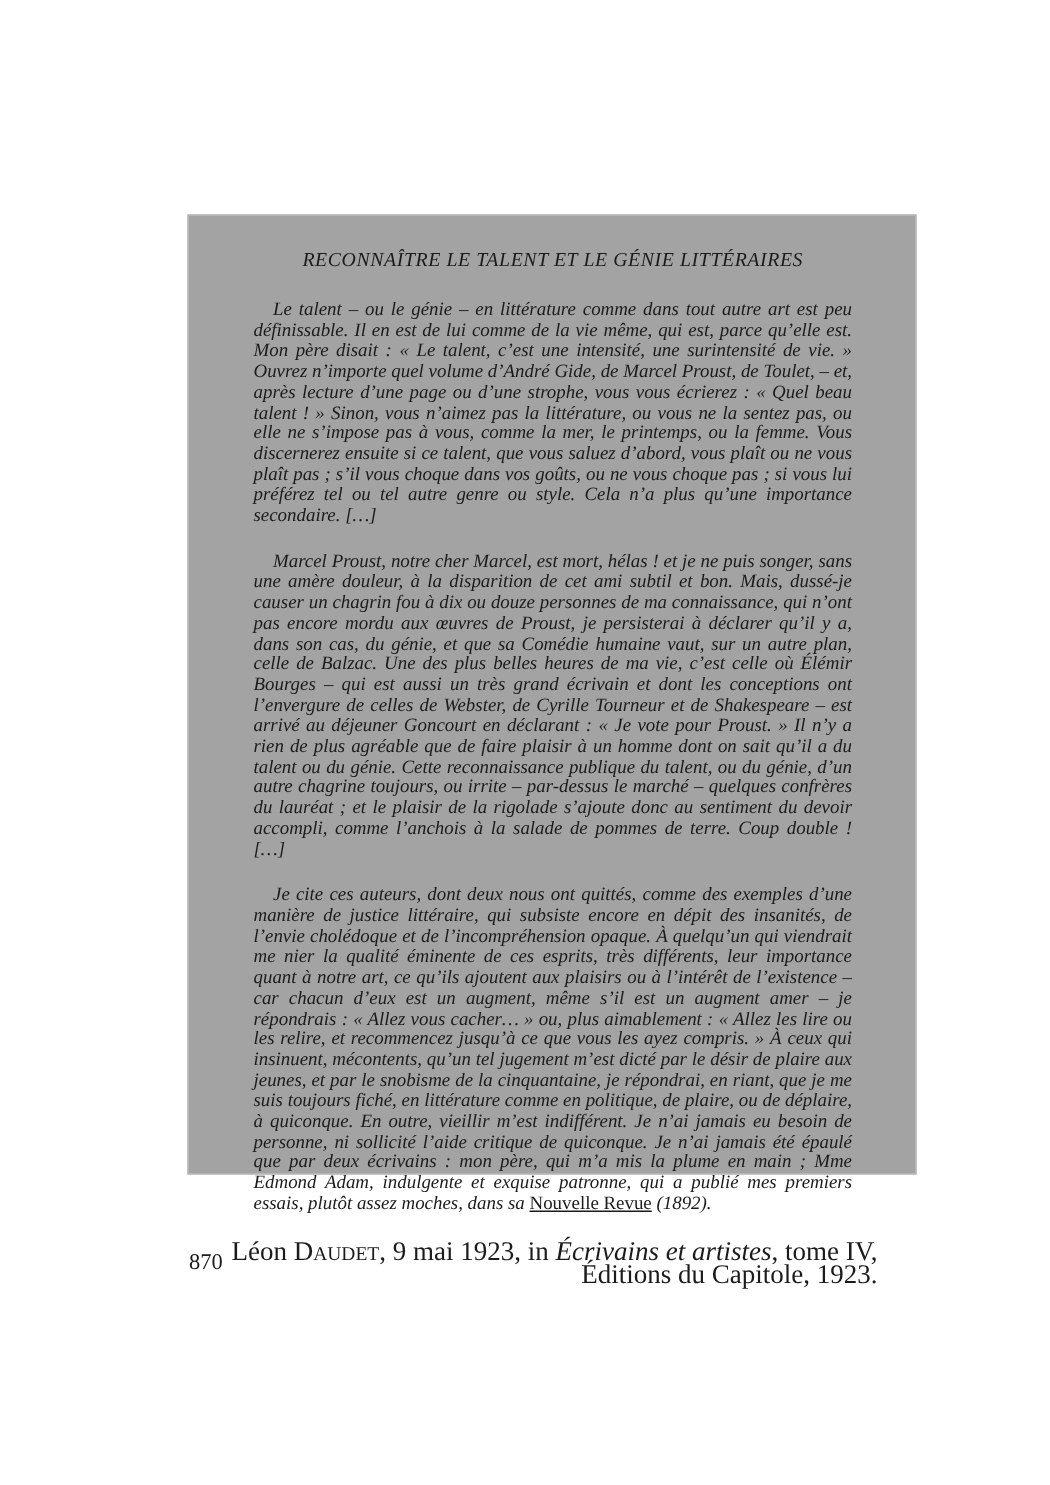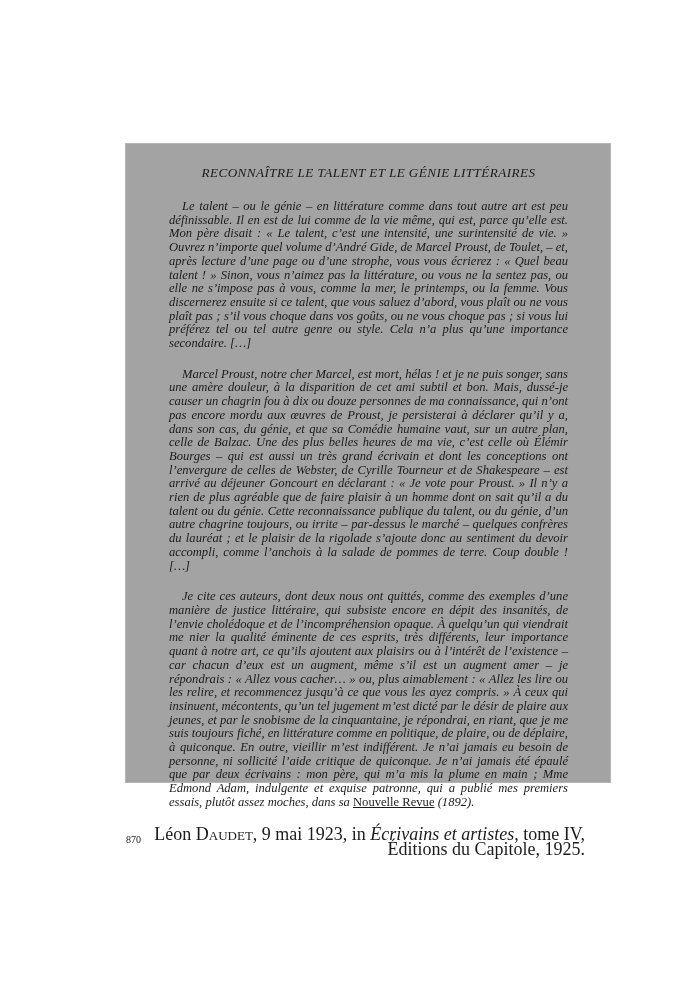--- a/index.html
+++ b/index.html
@@ -57,36 +57,36 @@
   .author-smallcaps {
     font-variant: small-caps;
   }
   .work-italic {
     font-style: italic;
   }
   .page-number {
     position: absolute;
     left: 126px;
     top: 834px;
-    font-size: 10px;
+    font-size: 15px;
     font-style: normal;
     font-family: Liberation Serif, serif;
   }
 </style>
 </head>
 <body>
 
 <div class="text-box">
   <h1 class="article-title">RECONNAÎTRE LE TALENT ET LE GÉNIE LITTÉRAIRES</h1>
 
   <p class="para"><span>Le talent – ou le génie – en littérature comme dans tout autre art est peu définissable. Il en est de lui comme de la vie même, qui est, parce qu’elle est. Mon père disait : « Le talent, c’est une intensité, une surintensité de vie. » Ouvrez n’importe quel volume d’André Gide, de Marcel Proust, de Toulet, – et, après lecture d’une page ou d’une strophe, vous vous écrierez : « Quel beau talent ! » Sinon, vous n’aimez pas la littérature, ou vous ne la sentez pas, ou elle ne s’impose pas à vous, comme la mer, le printemps, ou la femme. Vous discernerez ensuite si ce talent, que vous saluez d’abord, vous plaît ou ne vous plaît pas ; s’il vous choque dans vos goûts, ou ne vous choque pas ; si vous lui préférez tel ou tel autre genre ou style. Cela n’a plus qu’une importance secondaire. […]</span></p>
 
   <p class="para"><span>Marcel Proust, notre cher Marcel, est mort, hélas ! et je ne puis songer, sans une amère douleur, à la disparition de cet ami subtil et bon. Mais, dussé-je causer un chagrin fou à dix ou douze personnes de ma connaissance, qui n’ont pas encore mordu aux œuvres de Proust, je persisterai à déclarer qu’il y a, dans son cas, du génie, et que sa Comédie humaine vaut, sur un autre plan, celle de Balzac. Une des plus belles heures de ma vie, c’est celle où Élémir Bourges – qui est aussi un très grand écrivain et dont les conceptions ont l’envergure de celles de Webster, de Cyrille Tourneur et de Shakespeare – est arrivé au déjeuner Goncourt en déclarant : « Je vote pour Proust. » Il n’y a rien de plus agréable que de faire plaisir à un homme dont on sait qu’il a du talent ou du génie. Cette reconnaissance publique du talent, ou du génie, d’un autre chagrine toujours, ou irrite – par-dessus le marché – quelques confrères du lauréat ; et le plaisir de la rigolade s’ajoute donc au sentiment du devoir accompli, comme l’anchois à la salade de pommes de terre. Coup double ! […]</span></p>
 
   <p class="para"><span>Je cite ces auteurs, dont deux nous ont quittés, comme des exemples d’une manière de justice littéraire, qui subsiste encore en dépit des insanités, de l’envie cholédoque et de l’incompréhension opaque. À quelqu’un qui viendrait me nier la qualité éminente de ces esprits, très différents, leur importance quant à notre art, ce qu’ils ajoutent aux plaisirs ou à l’intérêt de l’existence – car chacun d’eux est un augment, même s’il est un augment amer – je répondrais : « Allez vous cacher… » ou, plus aimablement : « Allez les lire ou les relire, et recommencez jusqu’à ce que vous les ayez compris. » À ceux qui insinuent, mécontents, qu’un tel jugement m’est dicté par le désir de plaire aux jeunes, et par le snobisme de la cinquantaine, je répondrai, en riant, que je me suis toujours fiché, en littérature comme en politique, de plaire, ou de déplaire, à quiconque. En outre, vieillir m’est indifférent. Je n’ai jamais eu besoin de personne, ni sollicité l’aide critique de quiconque. Je n’ai jamais été épaulé que par deux écrivains : mon père, qui m’a mis la plume en main ; Mme Edmond Adam, indulgente et exquise patronne, qui a publié mes premiers essais, plutôt assez moches, dans sa </span><span class="roman">Nouvelle Revue</span><span> (1892).</span></p>
 
   <div class="attribution">
     <div><span>Léon </span><span class="author-smallcaps">Daudet</span><span>, 9 mai 1923, in </span><span class="work-italic">Écrivains et artistes</span><span>, tome IV,</span></div>
-    <div>Éditions du Capitole, 1925.</div>
+    <div>Éditions du Capitole, 1923.</div>
   </div>
 </div>
 
 <div class="page-number">870</div>
 
 </body></html>

